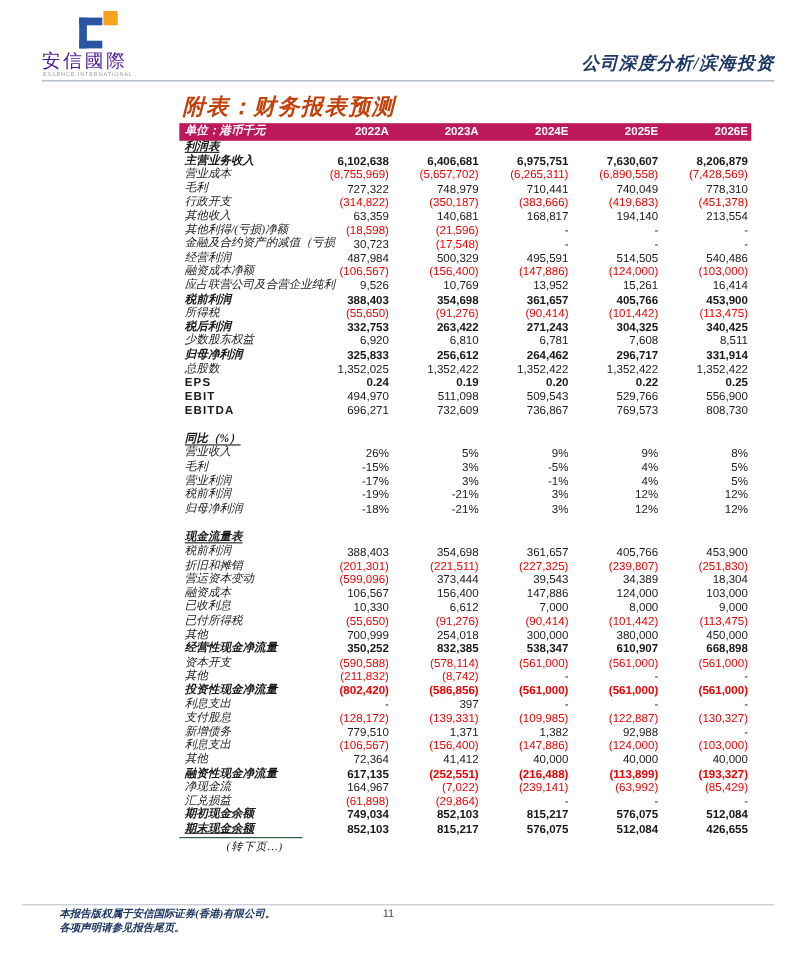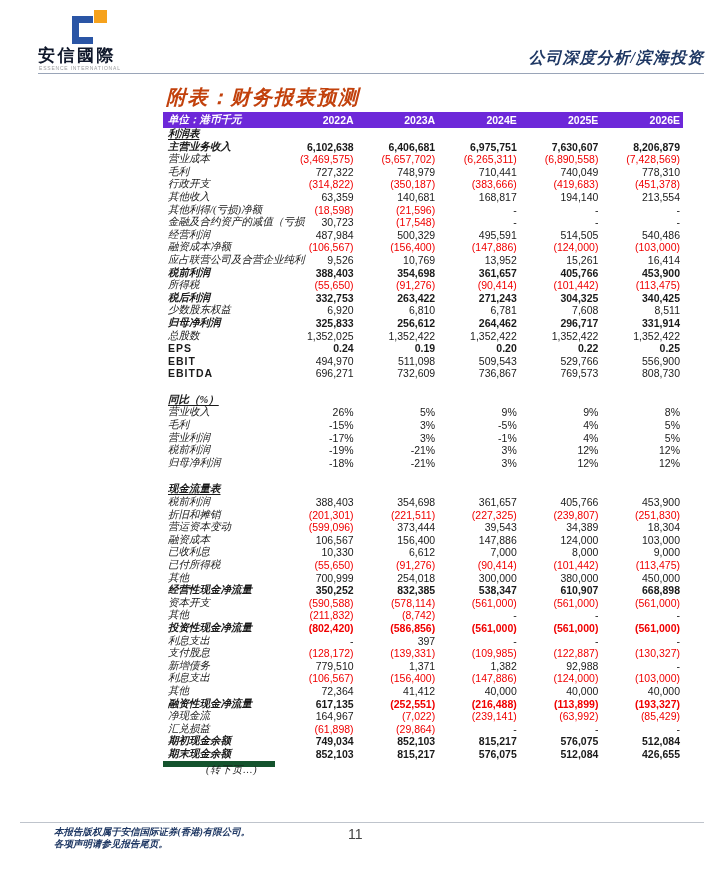--- a/index.html
+++ b/index.html
@@ -3,54 +3,54 @@
 <meta charset="utf-8">
 <style>
   html,body{margin:0;padding:0;background:#ffffff;}
   .page{position:relative;width:720px;height:878px;background:#fff;overflow:hidden;
         font-family:"Liberation Sans",sans-serif;color:#1a1a1a;}
 
   
   .logo-mark{position:absolute;left:72px;top:10px;width:36px;height:34px;}
   .lm-c{position:absolute;left:0;top:6px;width:14px;height:14px;border:7px solid #2A55A5;border-right:0;}
   .lm-sq{position:absolute;right:1px;top:0;width:13px;height:13px;background:#F6A21D;}
-  .logo-cn{position:absolute;left:38px;top:44px;font-size:17px;letter-spacing:2.5px;color:#0f172a;
-           font-weight:700;font-family:"Liberation Sans",sans-serif;}
+  .logo-cn{position:absolute;left:38px;top:44px;font-size:17px;letter-spacing:2.5px;color:#4c1d95;
+           font-weight:400;font-family:"Liberation Sans",sans-serif;}
   .logo-en{position:absolute;left:39px;top:65px;font-size:5px;letter-spacing:.8px;color:#9A9B9E;}
   .report-type{position:absolute;right:16px;top:48px;font-size:16px;color:#1F3864;
                font-family:"Liberation Serif",serif;font-style:italic;font-weight:600;letter-spacing:1px;}
   .top-rule{position:absolute;left:38px;top:73px;width:666px;height:0;border-top:1.5px solid #9AA5B8;}
 
   
   .doc-title{position:absolute;left:166px;top:84px;font-size:20px;font-weight:bold;color:#c2410c;
              font-family:"Liberation Serif",serif;font-style:italic;letter-spacing:1.5px;}
 
   
   .fin-table{position:absolute;left:163px;top:112px;width:520px;font-size:10.5px;}
-  .thead{display:grid;grid-template-columns:112px repeat(5,1fr);background:#6d28d9;color:#fff;
+  .thead{display:grid;grid-template-columns:112px repeat(5,1fr);background:#be185d;color:#fff;
          height:16px;line-height:16px;}
   .trow{display:grid;grid-template-columns:112px repeat(5,1fr);height:12.6px;line-height:12.6px;}
   .lbl{padding-left:5px;white-space:nowrap;overflow:visible;
        font-family:"Liberation Serif",serif;font-style:italic;}
   .lbl.en{font-family:"Liberation Sans",sans-serif;font-style:normal;letter-spacing:1px;}
   .num{text-align:right;padding-right:3px;white-space:nowrap;font-family:"Liberation Sans",sans-serif;}
   .cn{font-family:"Liberation Serif",serif;font-style:italic;}
   .b{font-weight:bold;}
   .neg{color:#F00000;}
   .gap{margin-top:14px;}
   .sec-title{text-decoration:underline;text-underline-offset:2px;}
-  .u{border-bottom:6px solid #14532d;}
+  .u{border-bottom:1px solid #14532d;text-decoration:underline;}
   .cont-note{margin-top:2px;padding-left:3px;font-family:"Liberation Serif",serif;
              font-style:italic;font-size:10px;letter-spacing:1px;margin-left:40px;}
 
   
   .footer-rule{position:absolute;left:20px;top:822px;width:684px;height:0;border-top:1.5px solid #BFC4CC;}
   .footer-text{position:absolute;left:38px;top:826px;font-size:9.5px;line-height:12px;color:#1F3864;
                font-family:"Liberation Serif",serif;font-style:italic;font-weight:600;margin-left:16px;}
-  .page-number{position:absolute;left:348px;top:826px;font-size:14px;color:#444;}
+  .page-number{position:absolute;left:348px;top:826px;font-size:10px;color:#444;}
 </style>
 </head>
 <body>
 
 <div class="page">
 
   <div class="logo-mark">
     <div class="lm-c"></div>
     <div class="lm-sq"></div>
   </div>
@@ -77,21 +77,21 @@
         <div class="trow">
           <div class="lbl cn b">主营业务收入</div>
           <div class="num b">6,102,638</div>
           <div class="num b">6,406,681</div>
           <div class="num b">6,975,751</div>
           <div class="num b">7,630,607</div>
           <div class="num b">8,206,879</div>
         </div>
         <div class="trow">
           <div class="lbl cn">营业成本</div>
-          <div class="num neg">(3,469,575)</div>
+          <div class="num neg">(8,755,969)</div>
           <div class="num neg">(5,657,702)</div>
           <div class="num neg">(6,265,311)</div>
           <div class="num neg">(6,890,558)</div>
           <div class="num neg">(7,428,569)</div>
         </div>
         <div class="trow">
           <div class="lbl cn">毛利</div>
           <div class="num">727,322</div>
           <div class="num">748,979</div>
           <div class="num">710,441</div>

